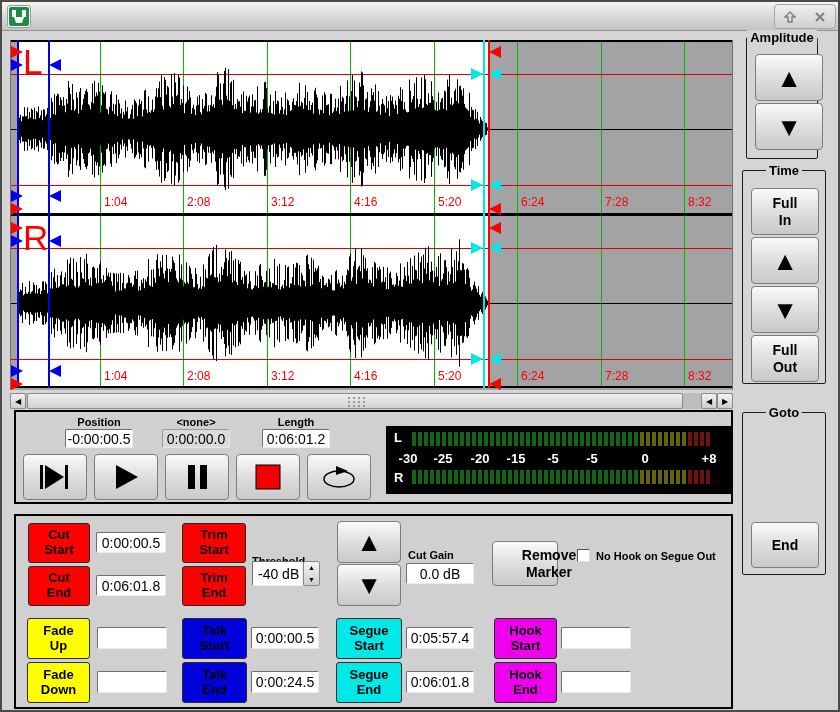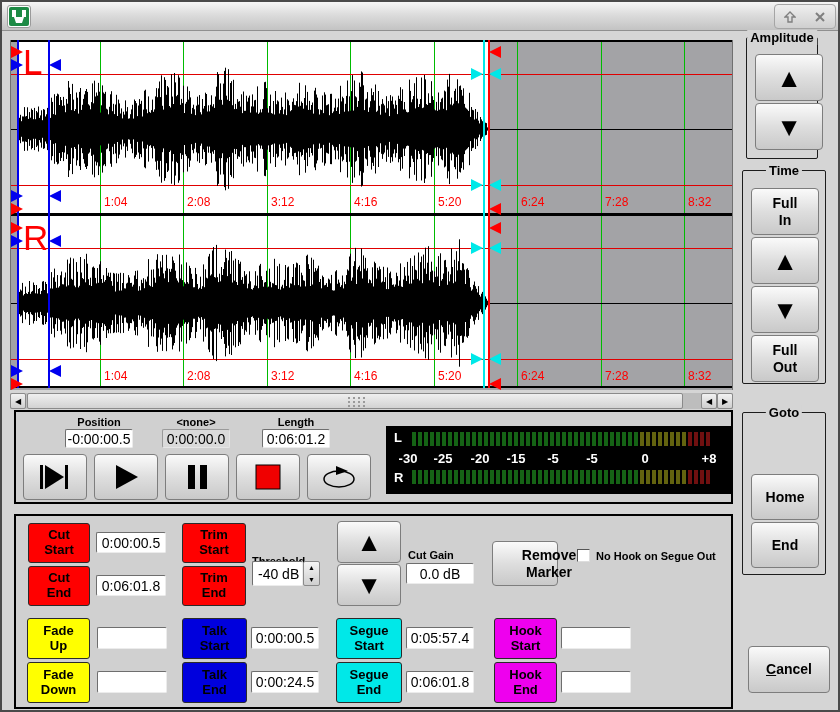--- a/index.html
+++ b/index.html
@@ -384,21 +384,17 @@
     <div class="btn" style="left:8px;top:17px;width:68px;height:47px;font-size:14px;">Full
 In</div>
     <div class="btn" style="left:8px;top:66px;width:68px;height:47px;"><span class="arrowglyph">▲</span></div>
     <div class="btn" style="left:8px;top:115px;width:68px;height:47px;"><span class="arrowglyph">▼</span></div>
     <div class="btn" style="left:8px;top:164px;width:68px;height:47px;font-size:14px;">Full
 Out</div>
   </div>
 
   <div class="group" style="left:740px;top:410px;width:84px;height:163px;">
     <span class="gtitle">Goto</span>
-    <div class="btn" style="left:8px;top:61px;width:68px;height:46px;font-size:14px;">Home</div>
     <div class="btn" style="left:8px;top:109px;width:68px;height:46px;font-size:14px;">End</div>
   </div>
 
-  <div class="btn" style="left:746px;top:644px;width:82px;height:47px;font-size:14px;">
-    <span><u>C</u><span>ancel</span></span>
-  </div>
 
 </div>
 
 </body></html>

